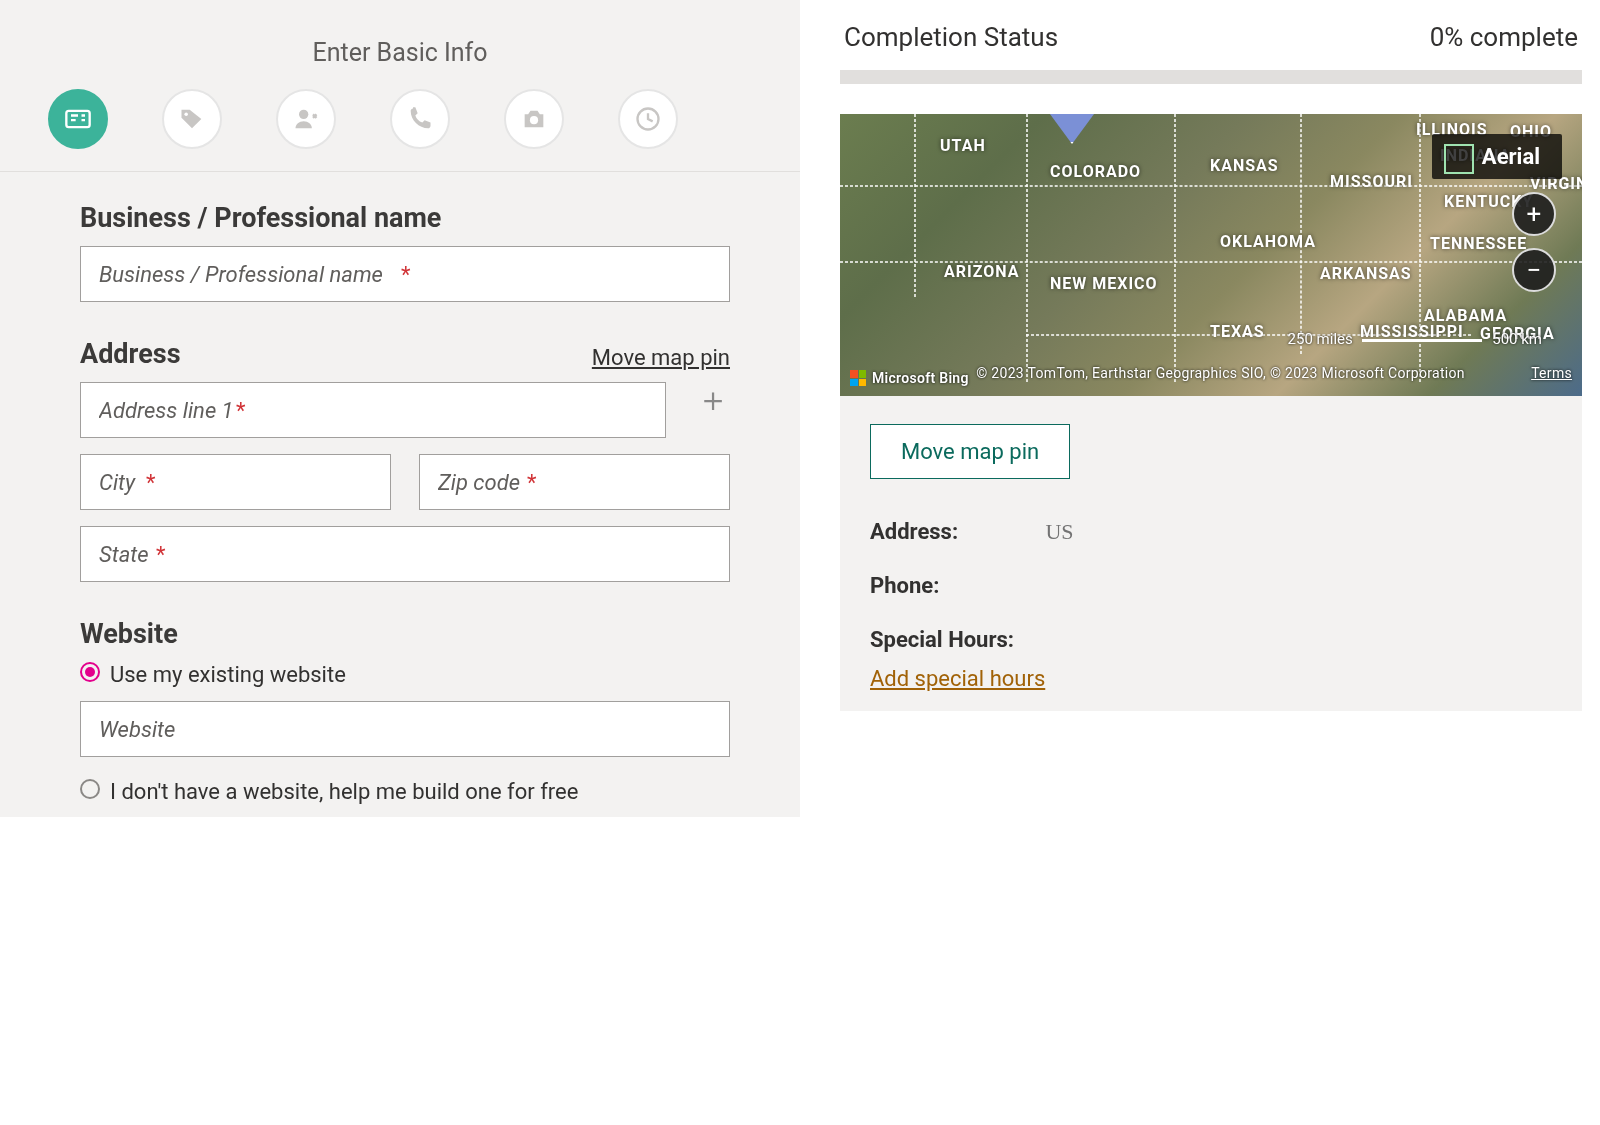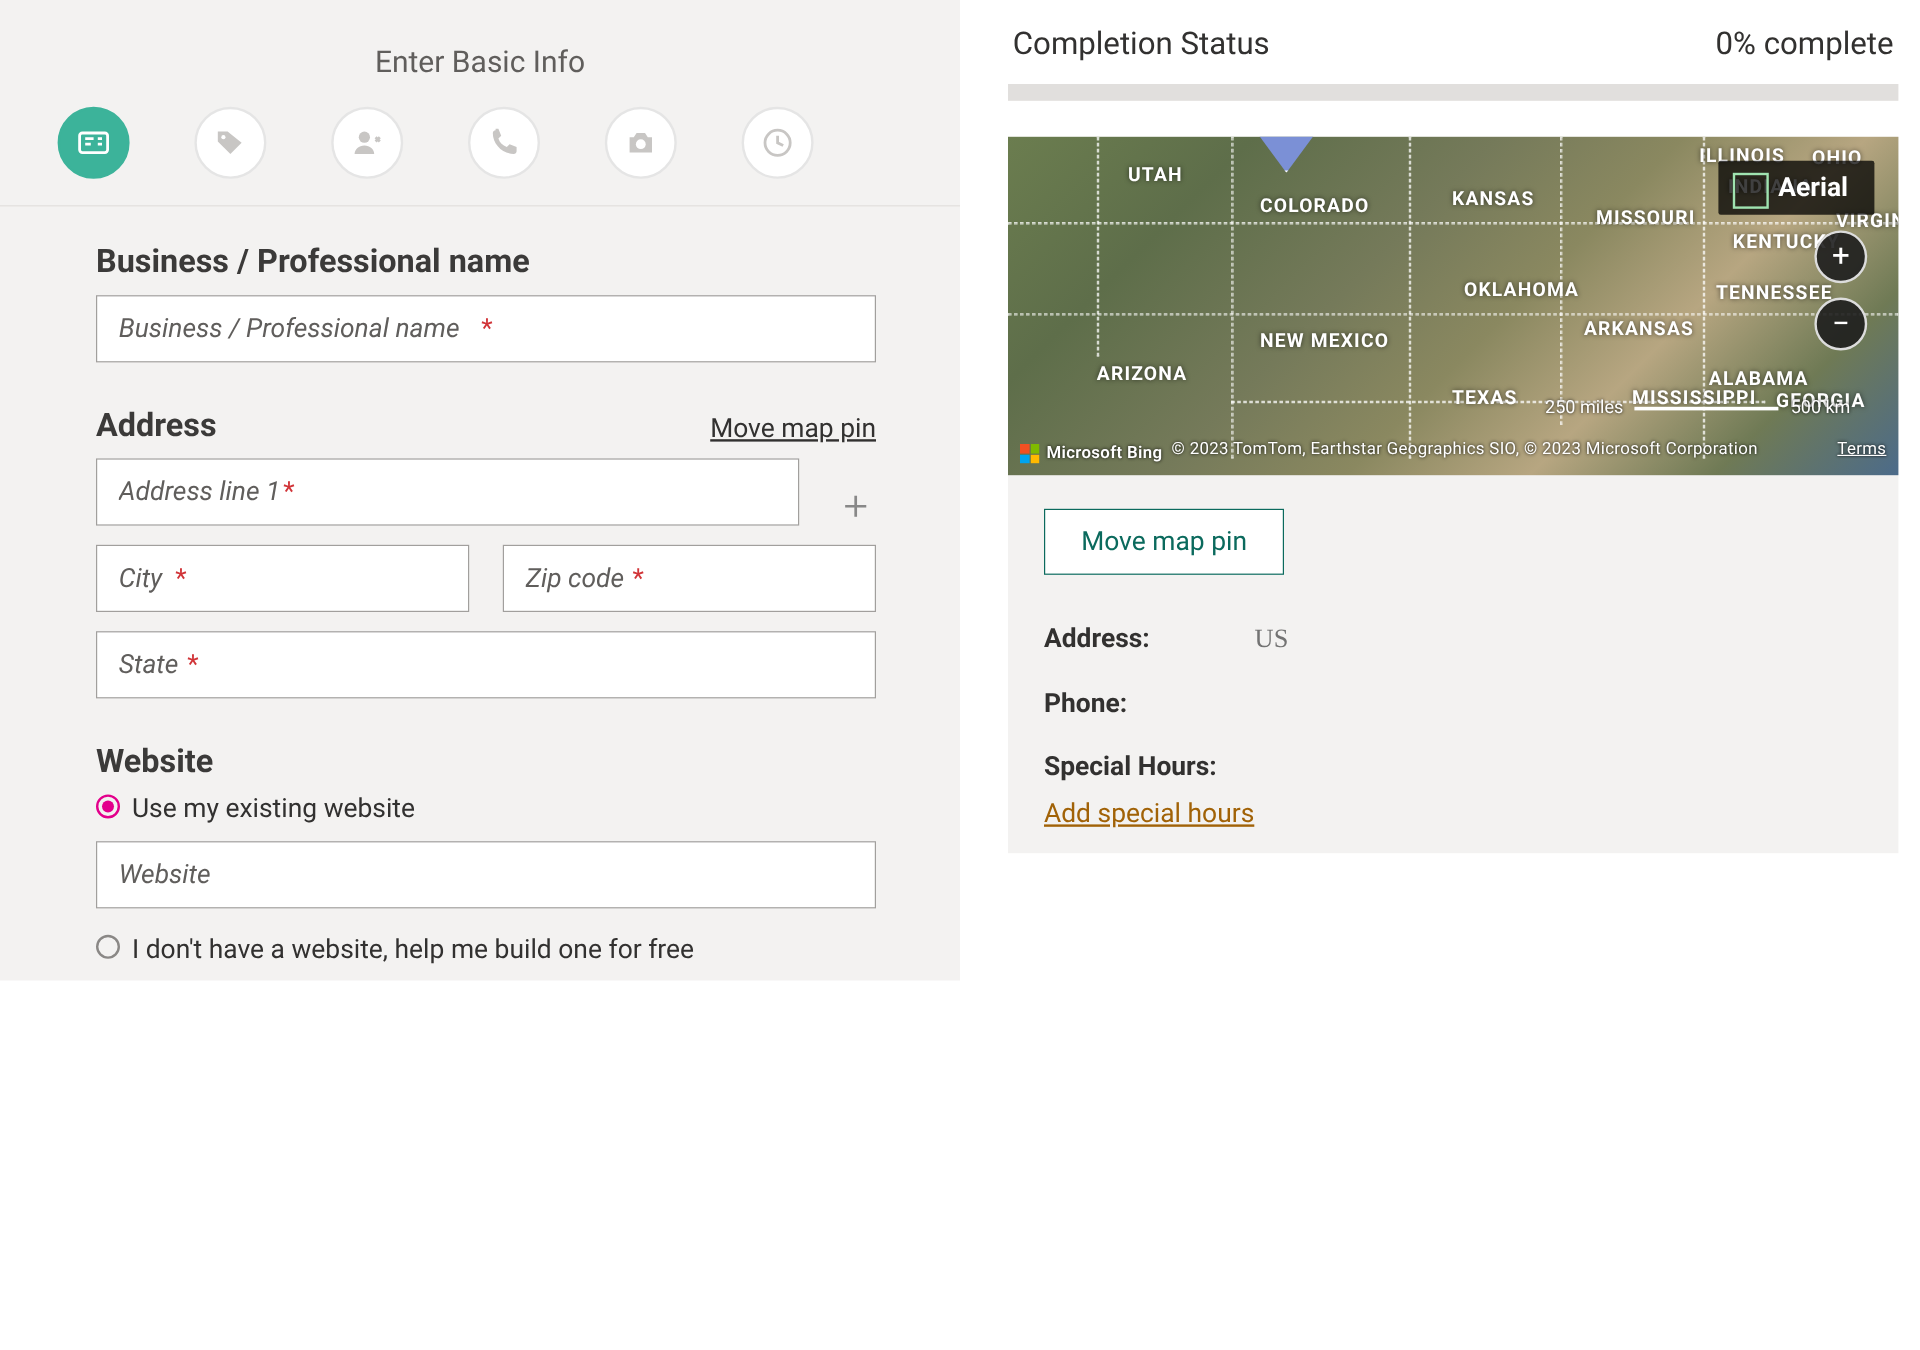--- a/index.html
+++ b/index.html
@@ -15,21 +15,21 @@
     .step.active svg { fill: #fff; }
 
     .form { padding: 30px 70px 0 80px; }
     .field-group { margin-bottom: 36px; }
     .field-label { font-size: 27px; font-weight: 700; color: #3b3a39; margin-bottom: 12px; display: flex; justify-content: space-between; align-items: flex-end; }
     .field-label a { font-size: 22px; font-weight: 400; color: #323130; text-decoration: underline; }
     input.text { width: 100%; height: 56px; border: 1px solid #a19f9d; background: #fff; padding: 0 18px; font-size: 22px; font-style: italic; color: #605e5c; font-family: inherit; }
     input.text::placeholder { color: #605e5c; font-style: italic; }
     .req { color: #d13438; margin-left: 6px; font-style: normal; }
 
-    .address-row1 { display: flex; align-items: flex-end; gap: 30px; }
+    .address-row1 { display: flex; align-items: flex-start; gap: 30px; }
     .address-row1 input { flex: 1; }
     .plus-btn { font-size: 34px; color: #888; user-select: none; line-height: 1; }
     .address-row2 { display: flex; gap: 28px; margin-top: 16px; }
     .address-row2 .col { flex: 1; }
     .address-row3 { margin-top: 16px; }
 
     .radio-row { display: flex; align-items: flex-start; margin: 10px 0 8px; font-size: 22px; color: #323130; }
     .radio-row input[type=radio] { appearance: none; width: 20px; height: 20px; border: 2px solid #8a8886; border-radius: 50%; margin-right: 10px; position: relative; }
     .radio-row input[type=radio]:checked { border-color: #e3008c; }
     .radio-row input[type=radio]:checked::after { content: ""; position: absolute; inset: 3px; background: #e3008c; border-radius: 50%; }
@@ -186,21 +186,21 @@
           <div style="left:78%; top:0; width:0; height:95%;"></div>
           <div style="left:0; top:25%; width:100%; height:0;"></div>
           <div style="left:0; top:52%; width:100%; height:0;"></div>
           <div style="left:25%; top:78%; width:60%; height:0;"></div>
         </div>
         <div class="pin"></div>
         <span class="state" style="top:22px; left:100px;">UTAH</span>
         <span class="state" style="top:48px; left:210px;">COLORADO</span>
         <span class="state" style="top:42px; left:370px;">KANSAS</span>
         <span class="state" style="top:58px; left:490px;">MISSOURI</span>
-        <span class="state" style="top:148px; left:74px;margin-top:40px;">ARIZONA</span>
+        <span class="state" style="top:148px; left:104px;">ARIZONA</span>
         <span class="state" style="top:160px; left:210px;">NEW MEXICO</span>
         <span class="state" style="top:118px; left:380px;">OKLAHOMA</span>
         <span class="state" style="top:208px; left:370px;">TEXAS</span>
         <span class="state" style="top:150px; left:480px;">ARKANSAS</span>
         <span class="state" style="top:120px; left:590px;">TENNESSEE</span>
         <span class="state" style="top:78px; left:604px;">KENTUCKY</span>
         <span class="state" style="top:6px; left:576px;">ILLINOIS</span>
         <span class="state" style="top:32px; left:600px;">INDIANA</span>
         <span class="state" style="top:8px; left:670px;">OHIO</span>
         <span class="state" style="top:192px; left:584px;">ALABAMA</span>

